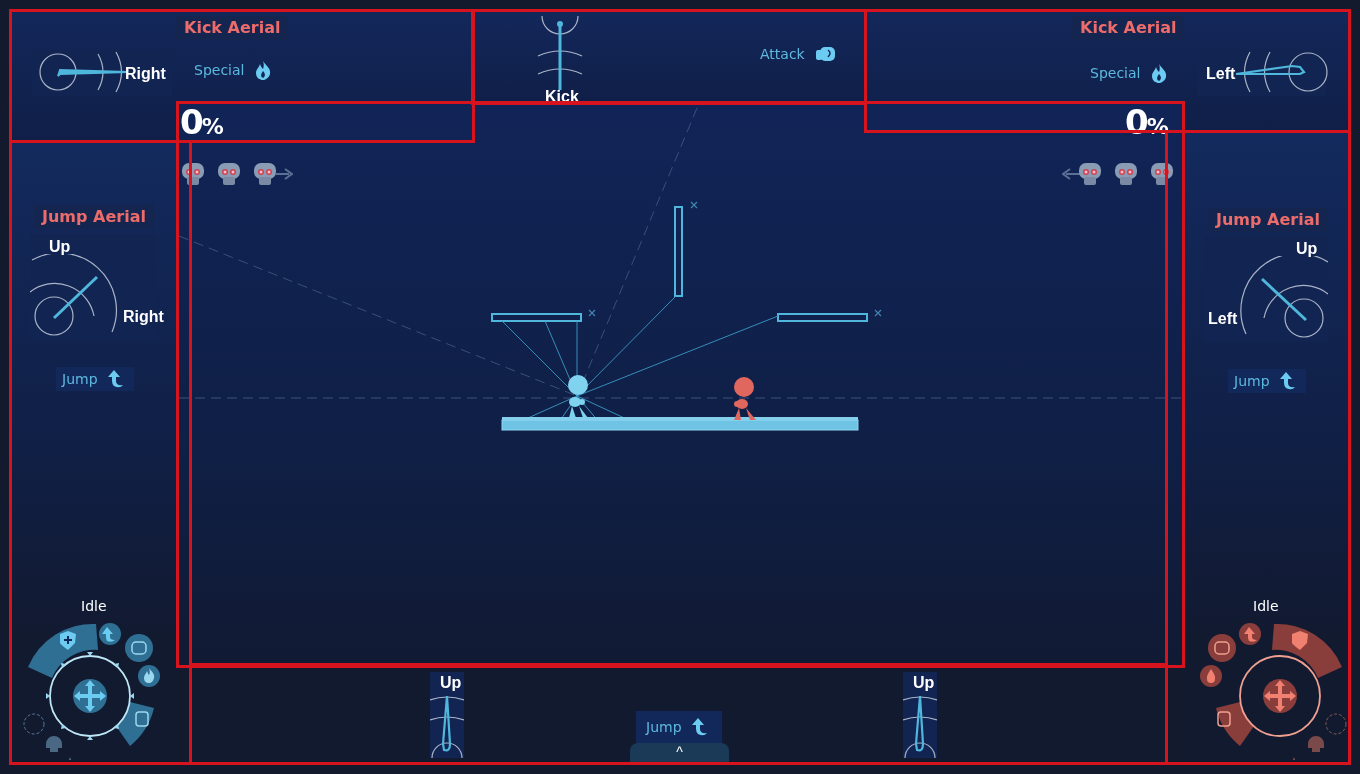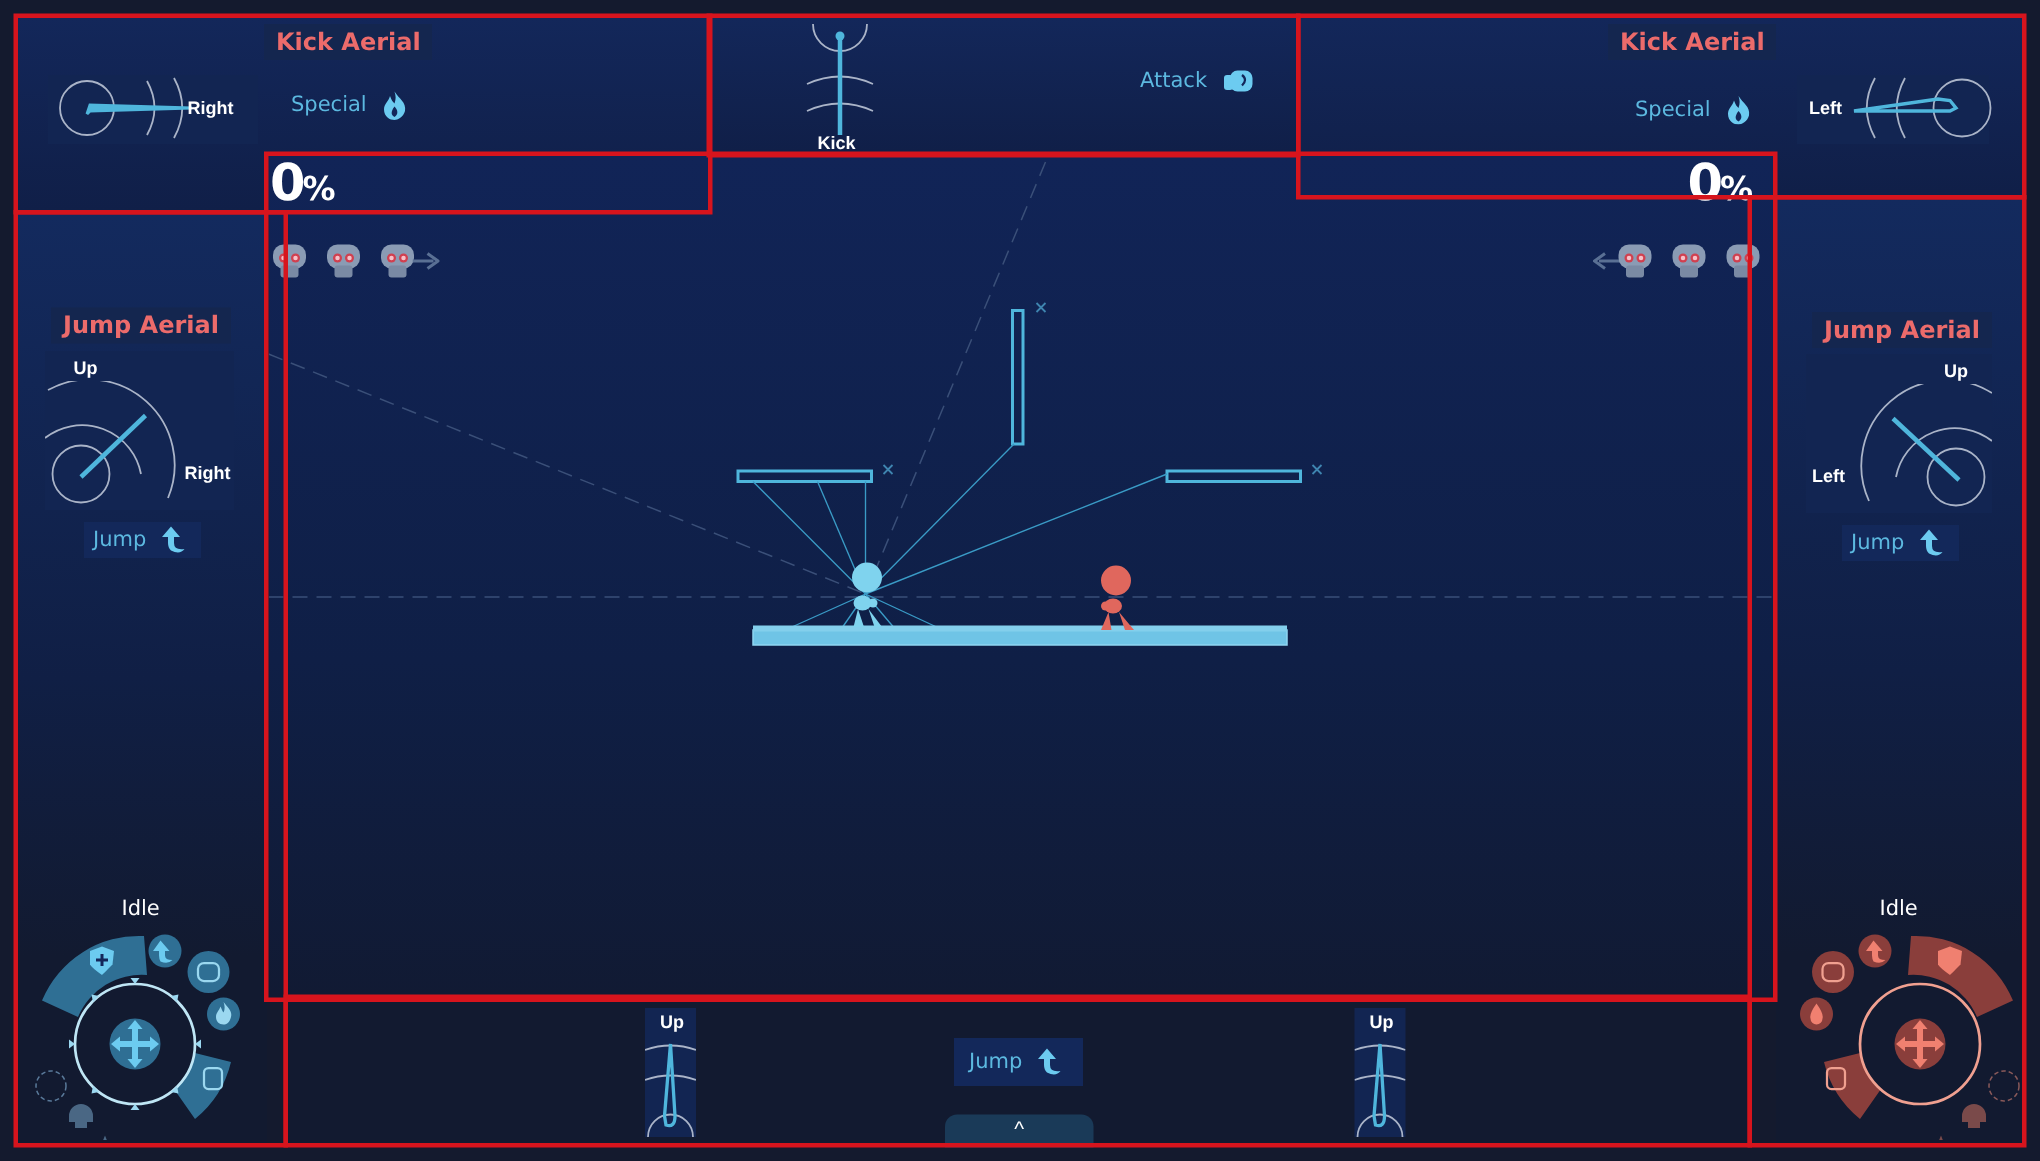--- a/index.html
+++ b/index.html
@@ -2,22 +2,22 @@
 <html><head>
 <meta charset="utf-8">
 <style>
   * { box-sizing: border-box; margin: 0; padding: 0; }
   html, body { width: 1360px; height: 774px; overflow: hidden; background: #141a2e; }
   body { position: relative; font-family: "Liberation Sans", sans-serif; }
   .panel { position: absolute; background: linear-gradient(#13275a, #101f48); }
   .frame { position: absolute; border: 3px solid #d7141d; pointer-events: none; }
   .title { position: absolute; font-family: "DejaVu Sans", sans-serif; font-weight: bold; color: #ec6b6b; font-size: 16px; background: #14264f; padding: 0 8px; height: 24px; line-height: 24px; white-space: nowrap; }
   .btn-label { position: absolute; color: #5cb9e0; font-size: 14px; font-family: "DejaVu Sans", sans-serif; display: flex; align-items: center; gap: 10px; padding: 0 6px; height: 24px; }
-  .btn-label.boxed { background: #13285a; }
-  .dir-label { position: absolute; color: #ffffff; font-size: 12px; font-family: "Liberation Sans", sans-serif; font-weight: bold; }
+  .btn-label.boxed { background: #13285a; margin-top: 19px; }
+  .dir-label { position: absolute; color: #ffffff; font-size: 16px; font-family: "Liberation Sans", sans-serif; font-weight: bold; }
   .stick-box { position: absolute; background: #122552; }
   .stage { position: absolute; left: 179px; top: 104px; width: 1003px; height: 561px; background: linear-gradient(#112457 0%, #0f1f46 60%, #111a33 100%); overflow: hidden; }
   .pct { position: absolute; color: #fff; font-family: "DejaVu Sans", sans-serif; font-weight: bold; }
   .pct .num { font-size: 34px; letter-spacing: -2px; }
   .pct .sym { font-size: 22px; }
   .stock { position: absolute; display: flex; gap: 8px; align-items: center; }
   .skull { width: 28px; height: 26px; }
   .bottom-bar { position: absolute; left: 192px; top: 668px; width: 974px; height: 94px; background: #121a30; }
   .state { position: absolute; color: #fff; font-size: 14px; font-family: "DejaVu Sans", sans-serif; }
   .collapse-btn { position: absolute; left: 630px; top: 743px; width: 99px; height: 22px; background: #1a3a58; border-radius: 8px 8px 0 0; color: #fff; text-align: center; font-size: 14px; line-height: 18px; }

